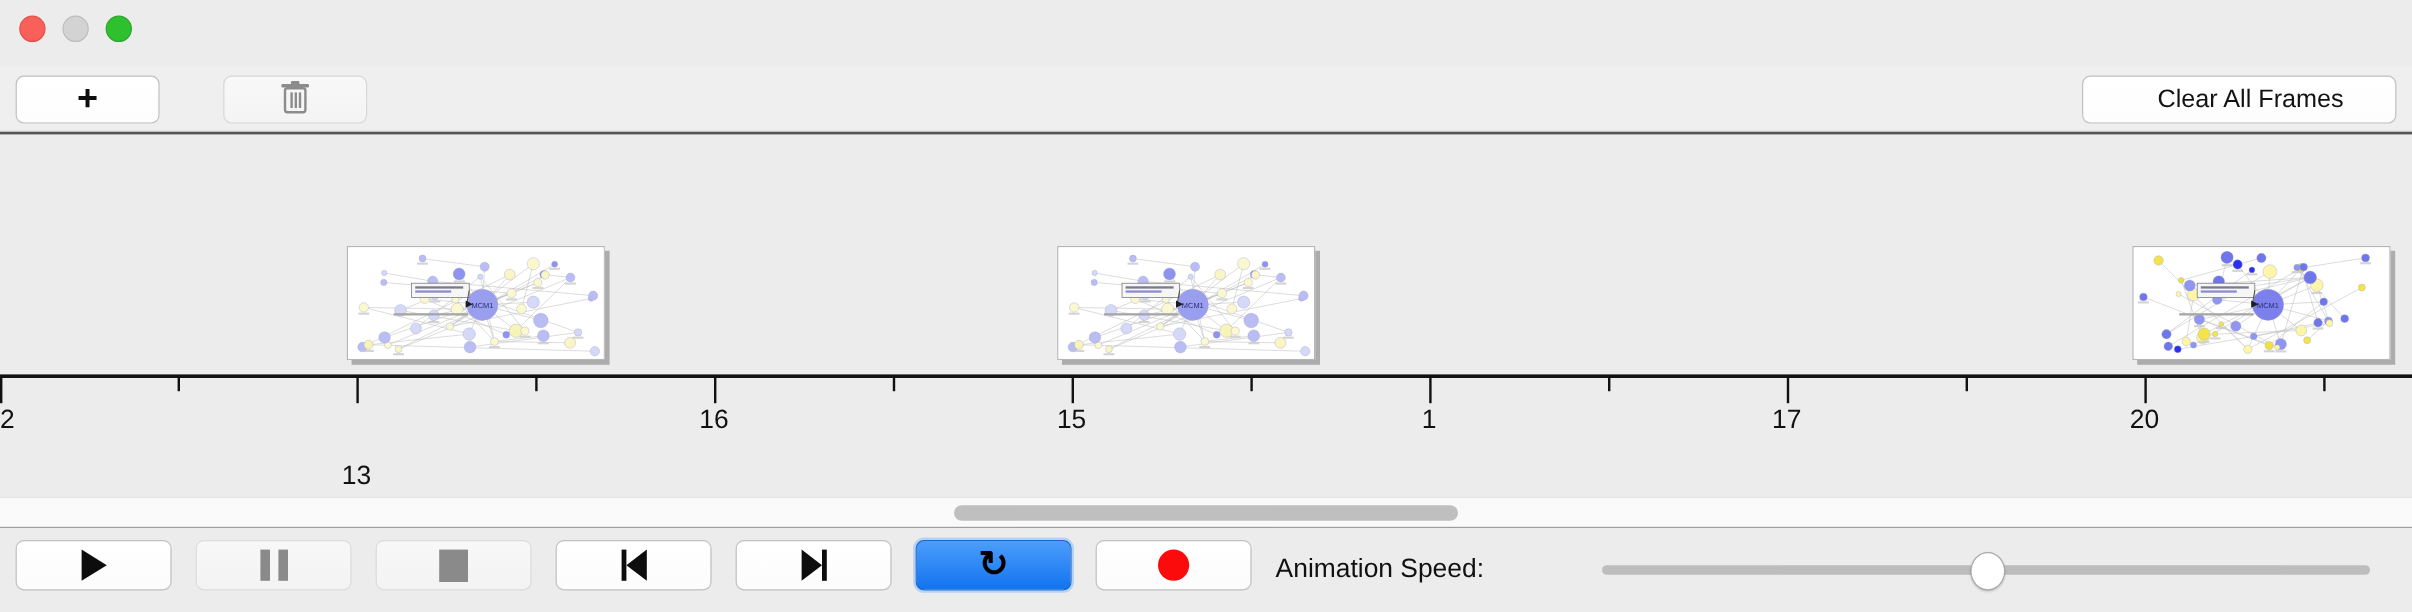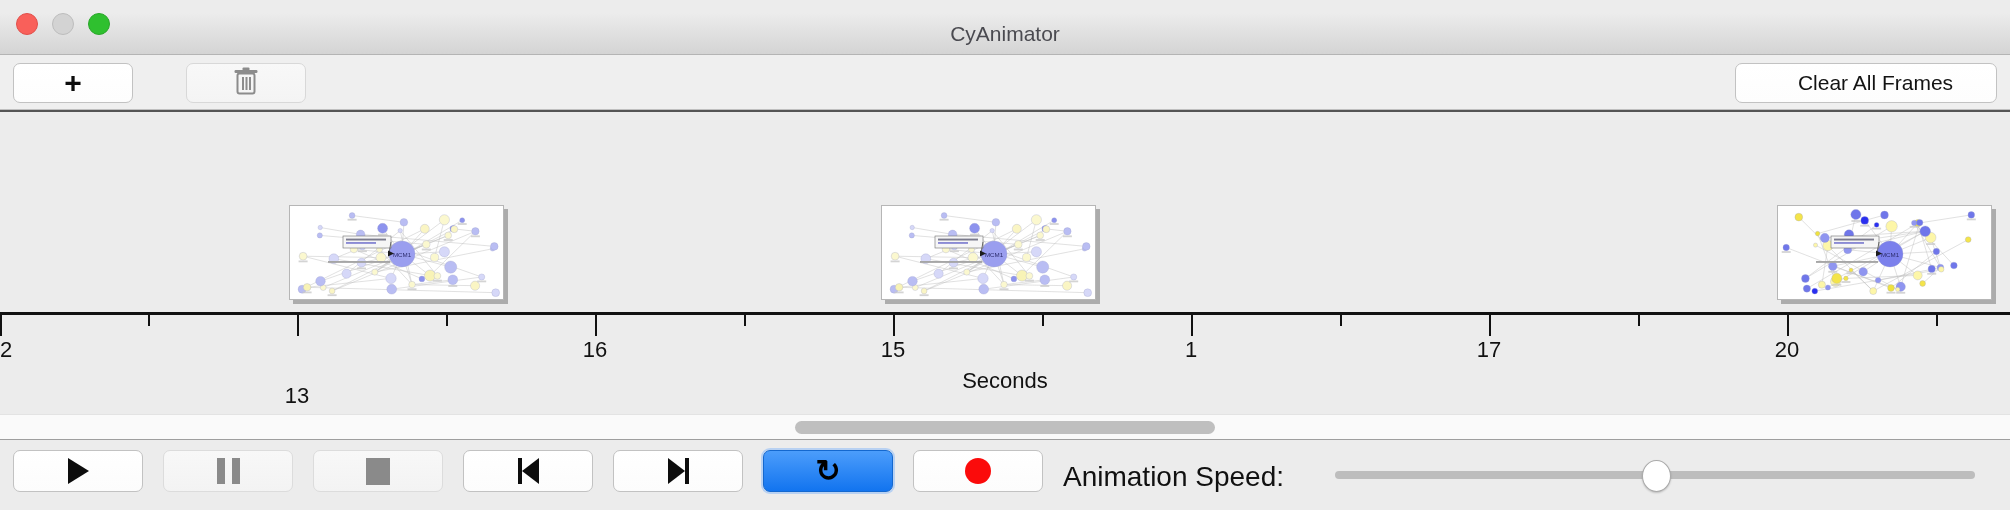--- a/index.html
+++ b/index.html
@@ -97,35 +97,32 @@
   .ico-stop{width:24px;height:27px;background:#8a8a8a;}
   .ico-skip{display:flex;align-items:center;}
   .ico-skip .bar{width:4px;height:26px;background:#0d0d0d;}
   .ico-skip .tri-l{width:0;height:0;border-right:17px solid #0d0d0d;
     border-top:13px solid transparent;border-bottom:13px solid transparent;}
   .ico-skip .tri-r{width:0;height:0;border-left:17px solid #0d0d0d;
     border-top:13px solid transparent;border-bottom:13px solid transparent;}
   .ico-loop{font-size:30px;line-height:1;color:#000;font-weight:bold;}
   .ico-rec{width:26px;height:26px;border-radius:50%;background:#fb0b0b;}
 
-  .speed-lbl{position:absolute;top:20px;font-size:28px;color:#111;white-space:nowrap;}
+  .speed-lbl{position:absolute;top:20px;font-size:22px;color:#111;white-space:nowrap;}
   .slider{position:absolute;top:30px;height:8px;background:#bdbdbd;border-radius:4px;}
   .slider-knob{position:absolute;top:-11px;width:27px;height:30px;background:#fff;
     border:1px solid #a9a9a9;border-radius:50%;box-shadow:0 1px 2px rgba(0,0,0,.2);
     cursor:default;}
 </style>
 </head>
 <body>
 
 <div id="app">
 
 
-  <div class="titlebar">
-    <div class="win-title">CyAnimator</div>
-  </div>
   <div class="traffic">
     <div class="dot red"></div>
     <div class="dot yellow"></div>
     <div class="dot green"></div>
   </div>
 
   <div class="toolbar">
     <div class="btn enabled btn-add">
       <span class="plus">+</span>
     </div>
@@ -518,21 +515,20 @@
           <div class="tick major" style="left: 1787px;"></div>
           <div class="tick-lbl" style="left: 1787px;">20</div>
           <div class="tick minor" style="left: 148px;"></div>
           <div class="tick minor" style="left: 446px;"></div>
           <div class="tick minor" style="left: 744px;"></div>
           <div class="tick minor" style="left: 1042px;"></div>
           <div class="tick minor" style="left: 1340px;"></div>
           <div class="tick minor" style="left: 1638px;"></div>
           <div class="tick minor" style="left: 1936px;"></div>
         </div>
-      <div class="axis-title">Seconds</div>
     </div>
   </div>
 
   <div class="hscroll">
     <div class="hscroll-thumb" style="left: 795px;"></div>
   </div>
 
   <div class="playbar">
     <div id="pbtn-host">
         <div class="pbtn on" style="left: 13px; width: 130px;">

